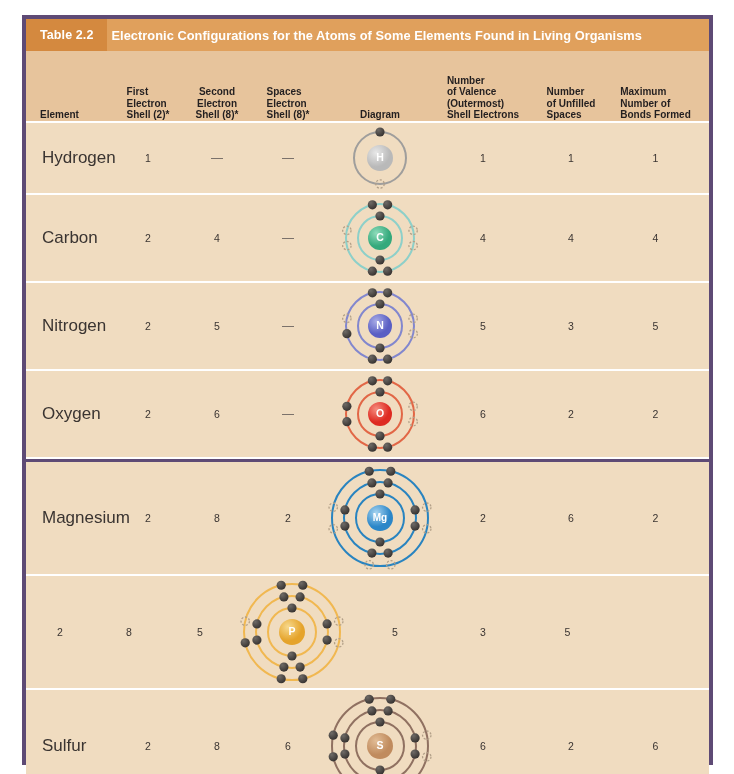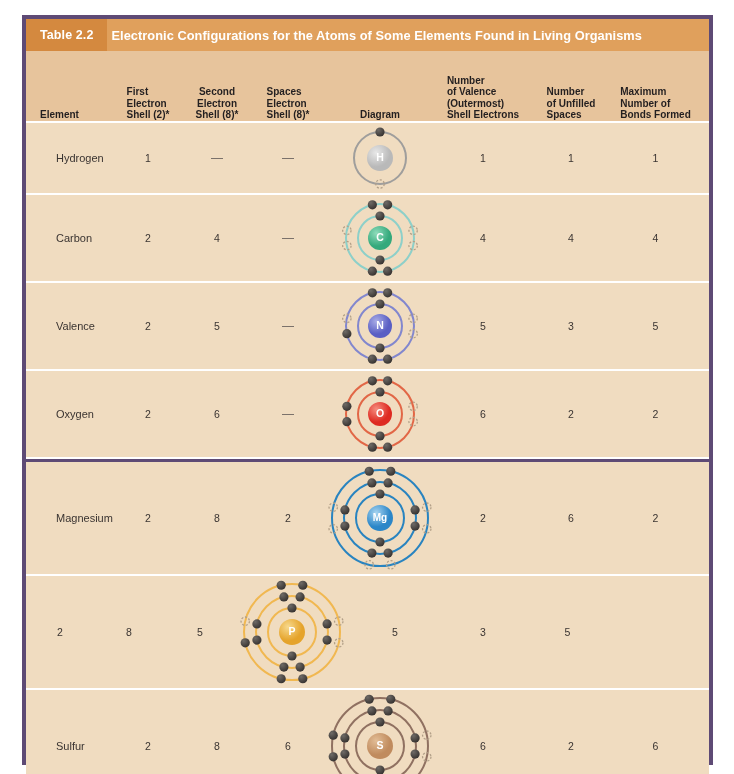--- a/index.html
+++ b/index.html
@@ -75,21 +75,21 @@
   .row.thick-top{border-top:3px solid #5e4a75;}
   .r-small{flex:0 0 70px;}
   .r-mid{flex:0 0 78px;}
   .r-big{flex:0 0 95px;}
   .cell{
     display:flex;align-items:center;justify-content:center;
     font-size:10.5px;color:#3a3431;
     box-sizing:border-box;
     position:relative;
   }
-  .cell.left{justify-content:flex-start;padding-left:30px;font-size:11px;}
+  .cell.left{justify-content:flex-start;padding-left:16px;font-size:17px;}
   .cell.dash{color:#6b6460;font-size:12px;}
   
   .c-element{width:88px;flex:0 0 88px;}
   .c-s1{width:68px;flex:0 0 68px;}
   .c-s2{width:70px;flex:0 0 70px;text-align:center;}
   .c-s3{width:72px;flex:0 0 72px;}
   .c-diag{width:112px;flex:0 0 112px;}
   .c-val{width:94px;flex:0 0 94px;}
   .c-unf{width:82px;flex:0 0 82px;}
   .c-bond{width:87px;flex:0 0 87px;}
@@ -230,21 +230,21 @@
                 <circle cx="76.128582202698" cy="35.35166415230859" r="4.199999999999999" fill="none" stroke="#b2a088" stroke-width="1.3" stroke-dasharray="2.1 1.7"></circle>
                 <circle cx="76.128582202698" cy="50.64833584769141" r="4.199999999999999" fill="none" stroke="#b2a088" stroke-width="1.3" stroke-dasharray="2.1 1.7"></circle>
               </svg>
             </div>
           </div>
           <div class="cell c-val">4</div>
           <div class="cell c-unf">4</div>
           <div class="cell c-bond">4</div>
         </div>
         <div class="row r-mid">
-          <div class="cell c-element left">Valence</div>
+          <div class="cell c-element left">Nitrogen</div>
           <div class="cell c-s1">2</div>
           <div class="cell c-s2">5</div>
           <div class="cell c-s3 dash">—</div>
           <div class="cell c-diag">
             <div class="atom">
               <svg width="86" height="86" viewBox="0 0 86 86">
                 <defs>
                   <radialGradient id="nuc2" cx="35%" cy="30%" r="75%">
                     <stop offset="0%" stop-color="#a9ace6"></stop>
                     <stop offset="72%" stop-color="#5a5fc4"></stop>

